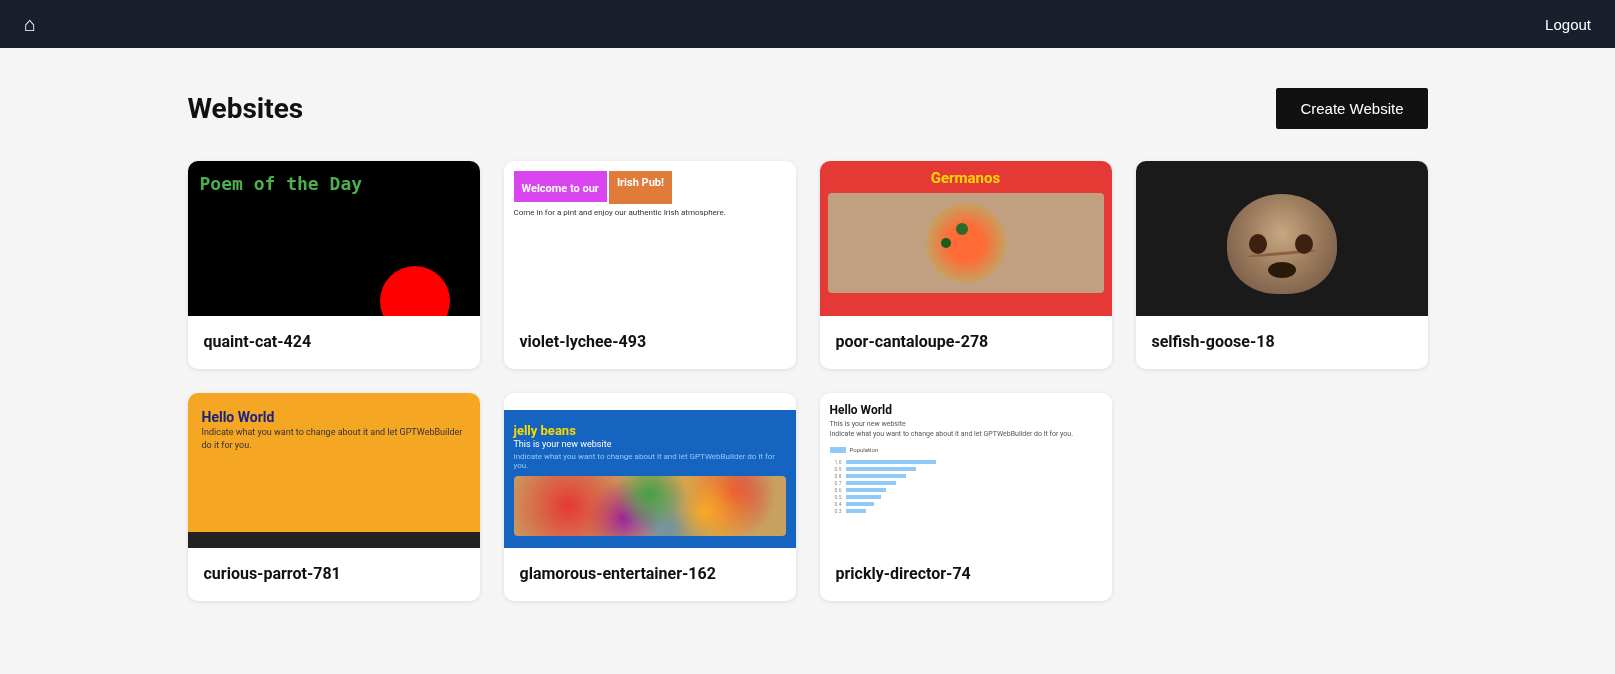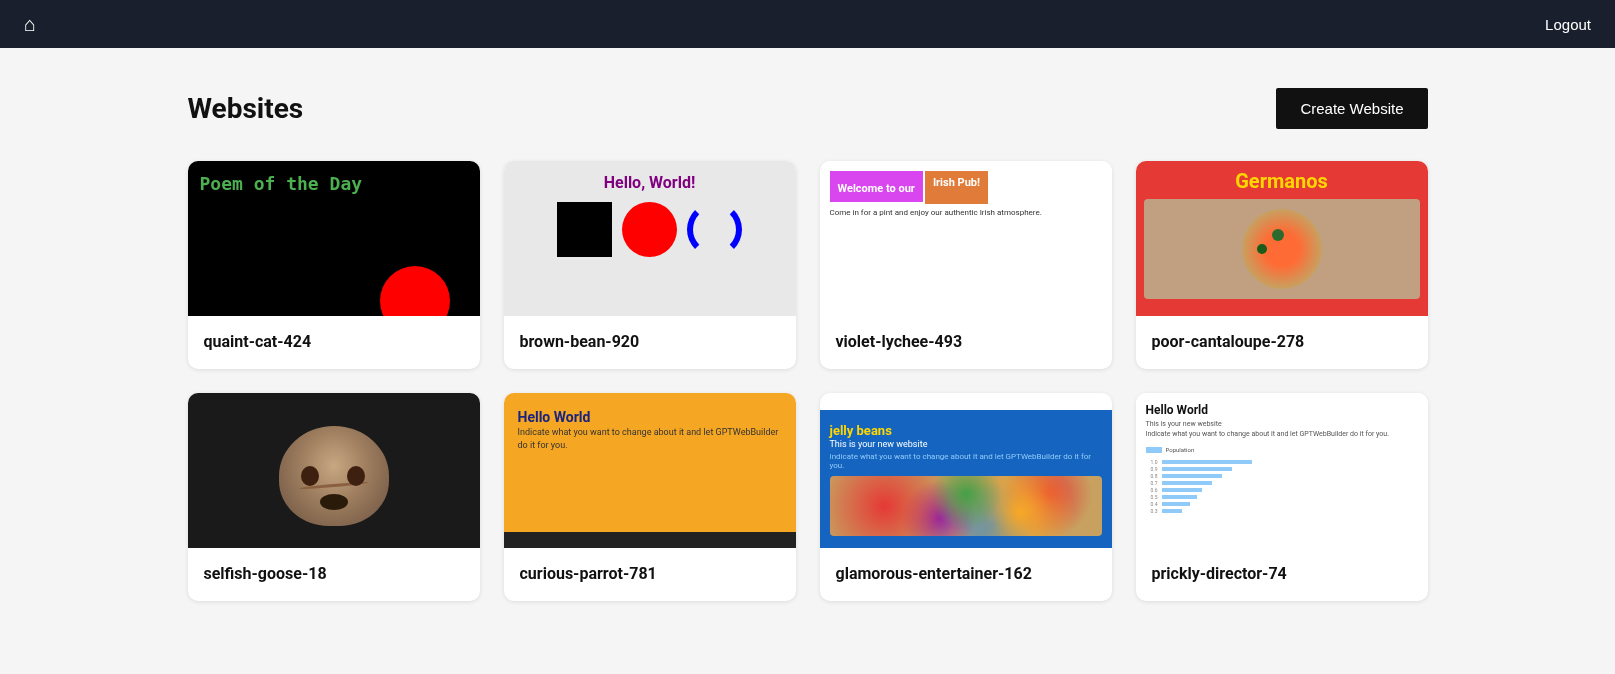--- a/index.html
+++ b/index.html
@@ -188,21 +188,21 @@
     .preview-poor {
       background: #e53935;
       height: 100%;
       display: flex;
       flex-direction: column;
       align-items: center;
       padding: 8px;
     }
     .preview-poor-title {
       color: #ffd700;
-      font-size: 20px;
+      font-size: 15px;
       font-weight: bold;
       margin-bottom: 6px;
     }
     .preview-poor-pizza {
       width: 100%;
       height: 100px;
       background: #c0a080;
       border-radius: 4px;
       display: flex;
       align-items: center;
@@ -444,33 +444,20 @@
     <div class="website-card">
       <div class="card-preview">
         <div class="preview-quaint">
           <span class="preview-quaint-title">Poem of the Day</span>
           <div class="preview-quaint-circle"></div>
         </div>
       </div>
       <div class="card-name">quaint-cat-424</div>
     </div>
 
-    <div class="website-card">
-      <div class="card-preview">
-        <div class="preview-brown">
-          <span class="preview-brown-title">Hello, World!</span>
-          <div class="preview-brown-shapes">
-            <div class="shape-black-rect"></div>
-            <div class="shape-red-circle"></div>
-            <div class="shape-blue-bracket"></div>
-          </div>
-        </div>
-      </div>
-      <div class="card-name">brown-bean-920</div>
-    </div>
 
     <div class="website-card">
       <div class="card-preview">
         <div class="preview-violet">
           <div class="preview-violet-header-row">
             <div class="preview-violet-header">
               <span class="preview-violet-header-text">Welcome to our</span>
             </div>
             <div class="preview-violet-orange">
               <span class="preview-violet-orange-text">Irish Pub!</span>

